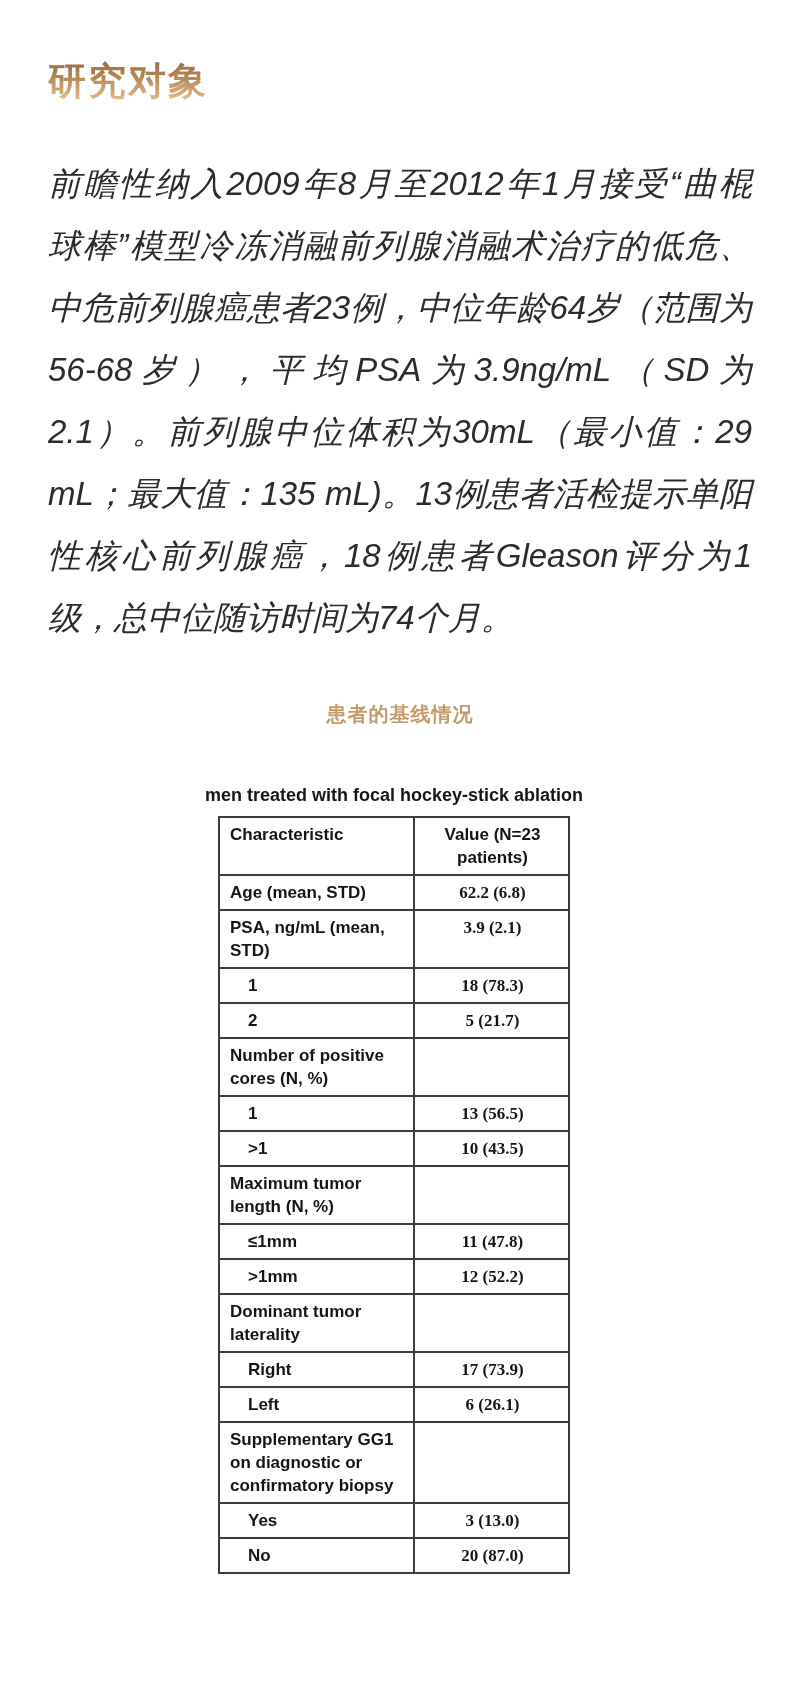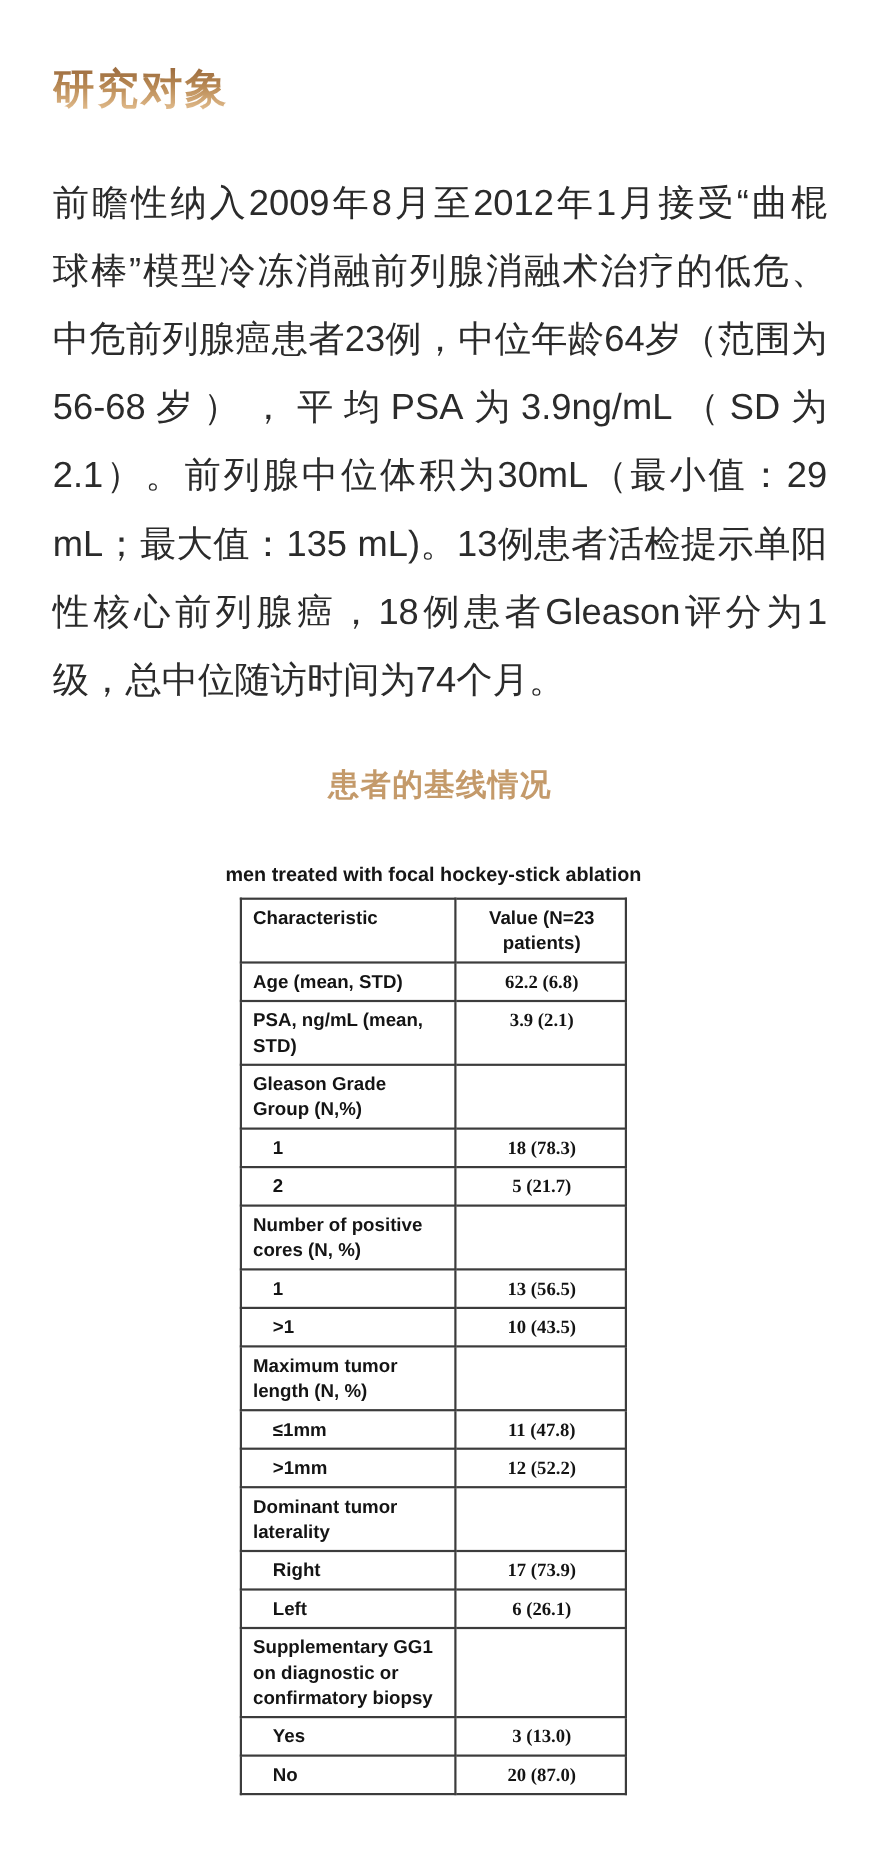--- a/index.html
+++ b/index.html
@@ -27,33 +27,34 @@
     -webkit-background-clip: text;
     background-clip: text;
     color: transparent;
     width: fit-content;
   }
   .body-paragraph {
     margin: 49px 48px 0 48px;
     font-size: 33px;
     line-height: 62px;
     color: #2b2b2b;
+    font-style: italic;
   }
   .para-line {
     text-align: justify;
     text-align-last: justify;
     word-break: break-all;
   }
   .para-line.last {
     text-align-last: left;
   }
   .subsection-title {
     margin: 48px 0 0 0;
     text-align: center;
-    font-size: 28px;
+    font-size: 20px;
     line-height: 34px;
     font-weight: 700;
     color: #c49a6a;
     letter-spacing: 1px;
   }
   .table-caption {
     margin: 52px 48px 0 205px;
     font-size: 18px;
     line-height: 24px;
     font-weight: 700;
@@ -124,24 +125,20 @@
     <tbody>
         <tr>
           <td class="label-cell">Age (mean, STD)</td>
           <td class="value-cell">62.2 (6.8)</td>
         </tr>
         <tr>
           <td class="label-cell">PSA, ng/mL (mean, STD)</td>
           <td class="value-cell">3.9 (2.1)</td>
         </tr>
         <tr>
-          <td class="label-cell">Gleason Grade Group (N,%)</td>
-          <td class="value-cell"></td>
-        </tr>
-        <tr>
           <td class="label-cell indent">1</td>
           <td class="value-cell">18 (78.3)</td>
         </tr>
         <tr>
           <td class="label-cell indent">2</td>
           <td class="value-cell">5 (21.7)</td>
         </tr>
         <tr>
           <td class="label-cell">Number of positive cores (N, %)</td>
           <td class="value-cell"></td>

